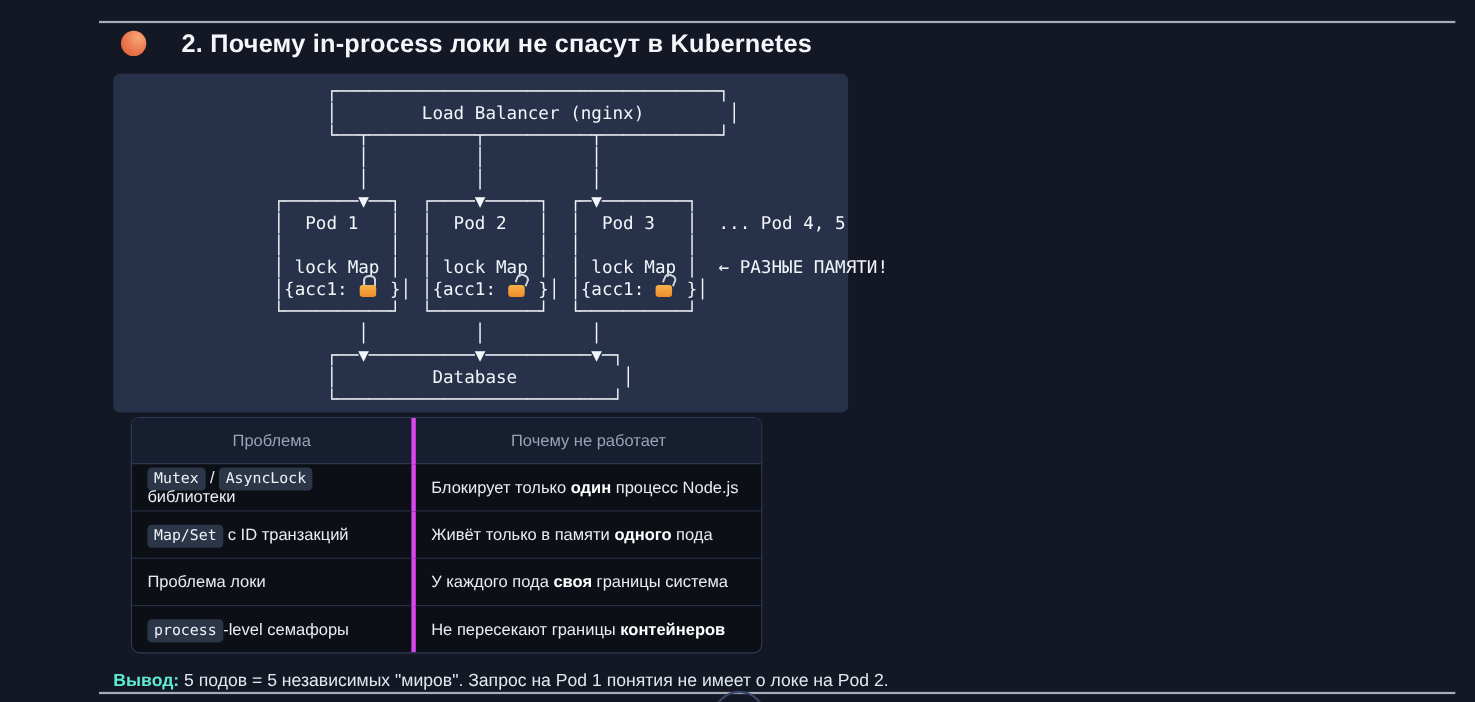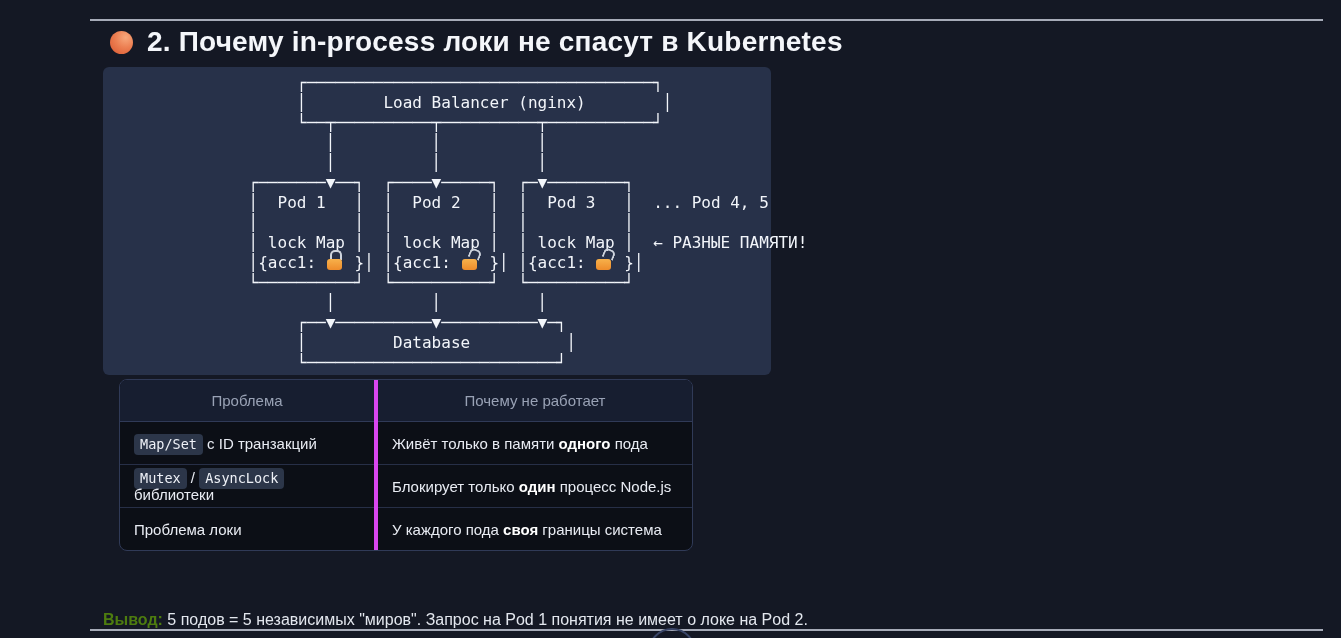--- a/index.html
+++ b/index.html
@@ -9,21 +9,21 @@
     font-family:"Liberation Sans",sans-serif;
   }
   .rule{position:absolute;left:90px;width:1233px;height:2px;background:#a6abb8;border:none;}
   .rule-top{top:11px;}
   .rule-bottom{top:621px;}
 
   
   .heading{position:absolute;left:110px;top:26px;display:flex;align-items:center;gap:14px;}
   .bullet{width:23px;height:23px;border-radius:50%;
     background:radial-gradient(circle at 68% 28%, #f7a87c 0%, #ec7f52 45%, #d9572f 100%);}
-  .heading .title{font-size:28px;font-weight:700;color:#f4f6fa;letter-spacing:.2px;}
+  .heading .title{font-size:23px;font-weight:700;color:#f4f6fa;letter-spacing:.2px;margin-left:18px;}
 
   
   .panel{position:absolute;left:103px;top:67px;width:668px;height:308px;
     background:#273149;border-radius:6px;}
   .panel pre{margin:0;padding:6px 0 0 30px;
     font-family:"DejaVu Sans Mono","Liberation Mono",monospace;
     font-size:16px;line-height:20px;color:#f2f5fa;}
 
   
   .lock{display:inline-block;width:2ch;height:15px;position:relative;vertical-align:-2px;}
@@ -42,21 +42,21 @@
      text-align:center;border-bottom:1px solid #303a57;}
   th + th, td + td{border-left:4px solid #d946ef;}
   td{height:42px;padding:0 14px;font-size:15px;color:#e9ecf3;border-bottom:1px solid #272f47;}
   tr:last-child td{border-bottom:none;}
   td strong{color:#ffffff;font-weight:700;}
   .chip{font-family:"DejaVu Sans Mono","Liberation Mono",monospace;font-size:13.5px;
     background:#2c3649;color:#eef1f7;padding:2px 6px 3px;border-radius:4px;}
 
   
   .conclusion{position:absolute;left:103px;top:595px;font-size:16px;color:#e3e7ee;}
-  .conclusion strong{color:#4d7c0f;font-weight:700;}
+  .conclusion strong{color:#5eead4;font-weight:700;}
 
   
   .partial-circle{position:absolute;left:648px;top:628px;width:44px;height:44px;
     border:2px solid #3a4668;border-radius:50%;background:transparent;}
 </style>
 </head>
 <body>
 
 <hr class="rule rule-top">
 
@@ -91,30 +91,34 @@
         <col class="c2">
       </colgroup>
     <thead>
       <tr>
         <th>Проблема</th>
         <th>Почему не работает</th>
       </tr>
     </thead>
     <tbody id="table-body">
         <tr>
+          <td><code class="chip">Mutex</code><span> / </span><code class="chip">AsyncLock</code><span> библиотеки</span></td>
+          <td><span>Блокирует только </span><strong>один</strong><span> процесс Node.js</span></td>
+        </tr>
+        <tr>
           <td><code class="chip">Map/Set</code><span> с ID транзакций</span></td>
           <td><span>Живёт только в памяти </span><strong>одного</strong><span> пода</span></td>
         </tr>
         <tr>
-          <td><code class="chip">Mutex</code><span> / </span><code class="chip">AsyncLock</code><span> библиотеки</span></td>
-          <td><span>Блокирует только </span><strong>один</strong><span> процесс Node.js</span></td>
+          <td><span>Проблема локи</span></td>
+          <td><span>У каждого пода </span><strong>своя</strong><span> границы система</span></td>
         </tr>
         <tr>
-          <td><span>Проблема локи</span></td>
-          <td><span>У каждого пода </span><strong>своя</strong><span> границы система</span></td>
+          <td><code class="chip">process</code><span>-level семафоры</span></td>
+          <td><span>Не пересекают границы </span><strong>контейнеров</strong></td>
         </tr>
       </tbody>
   </table>
 </div>
 
 <p class="conclusion">
   <strong>Вывод:</strong><span> 5 подов = 5 независимых "миров". Запрос на Pod 1 понятия не имеет о локе на Pod 2.</span>
 </p>
 
 <hr class="rule rule-bottom">

